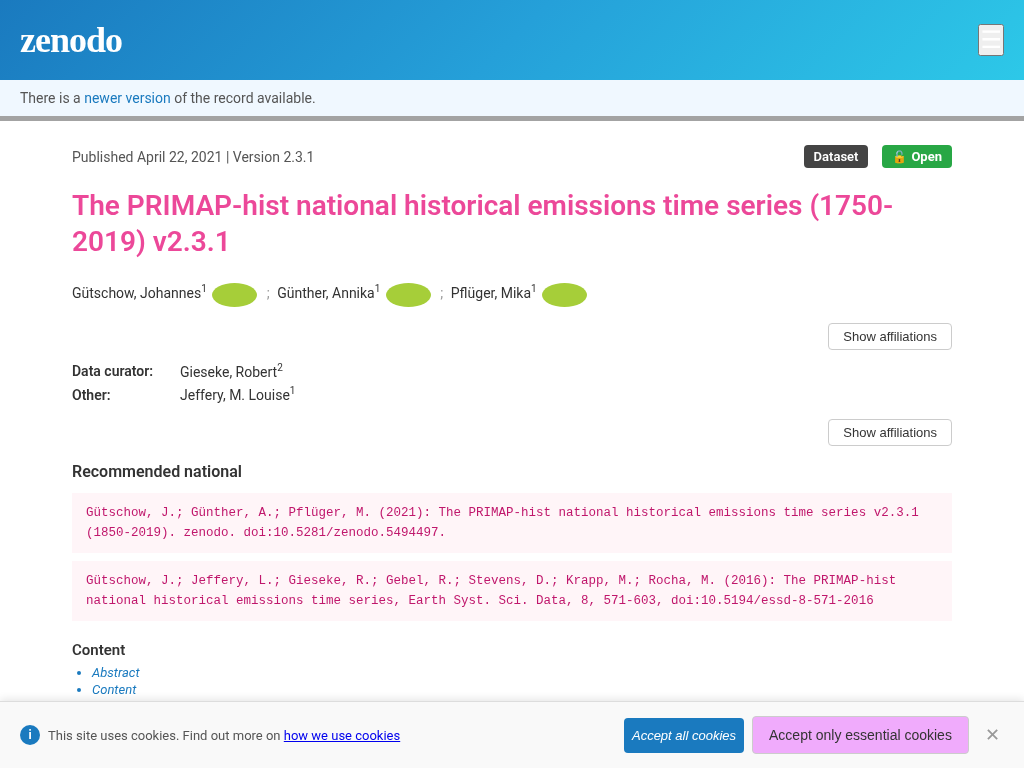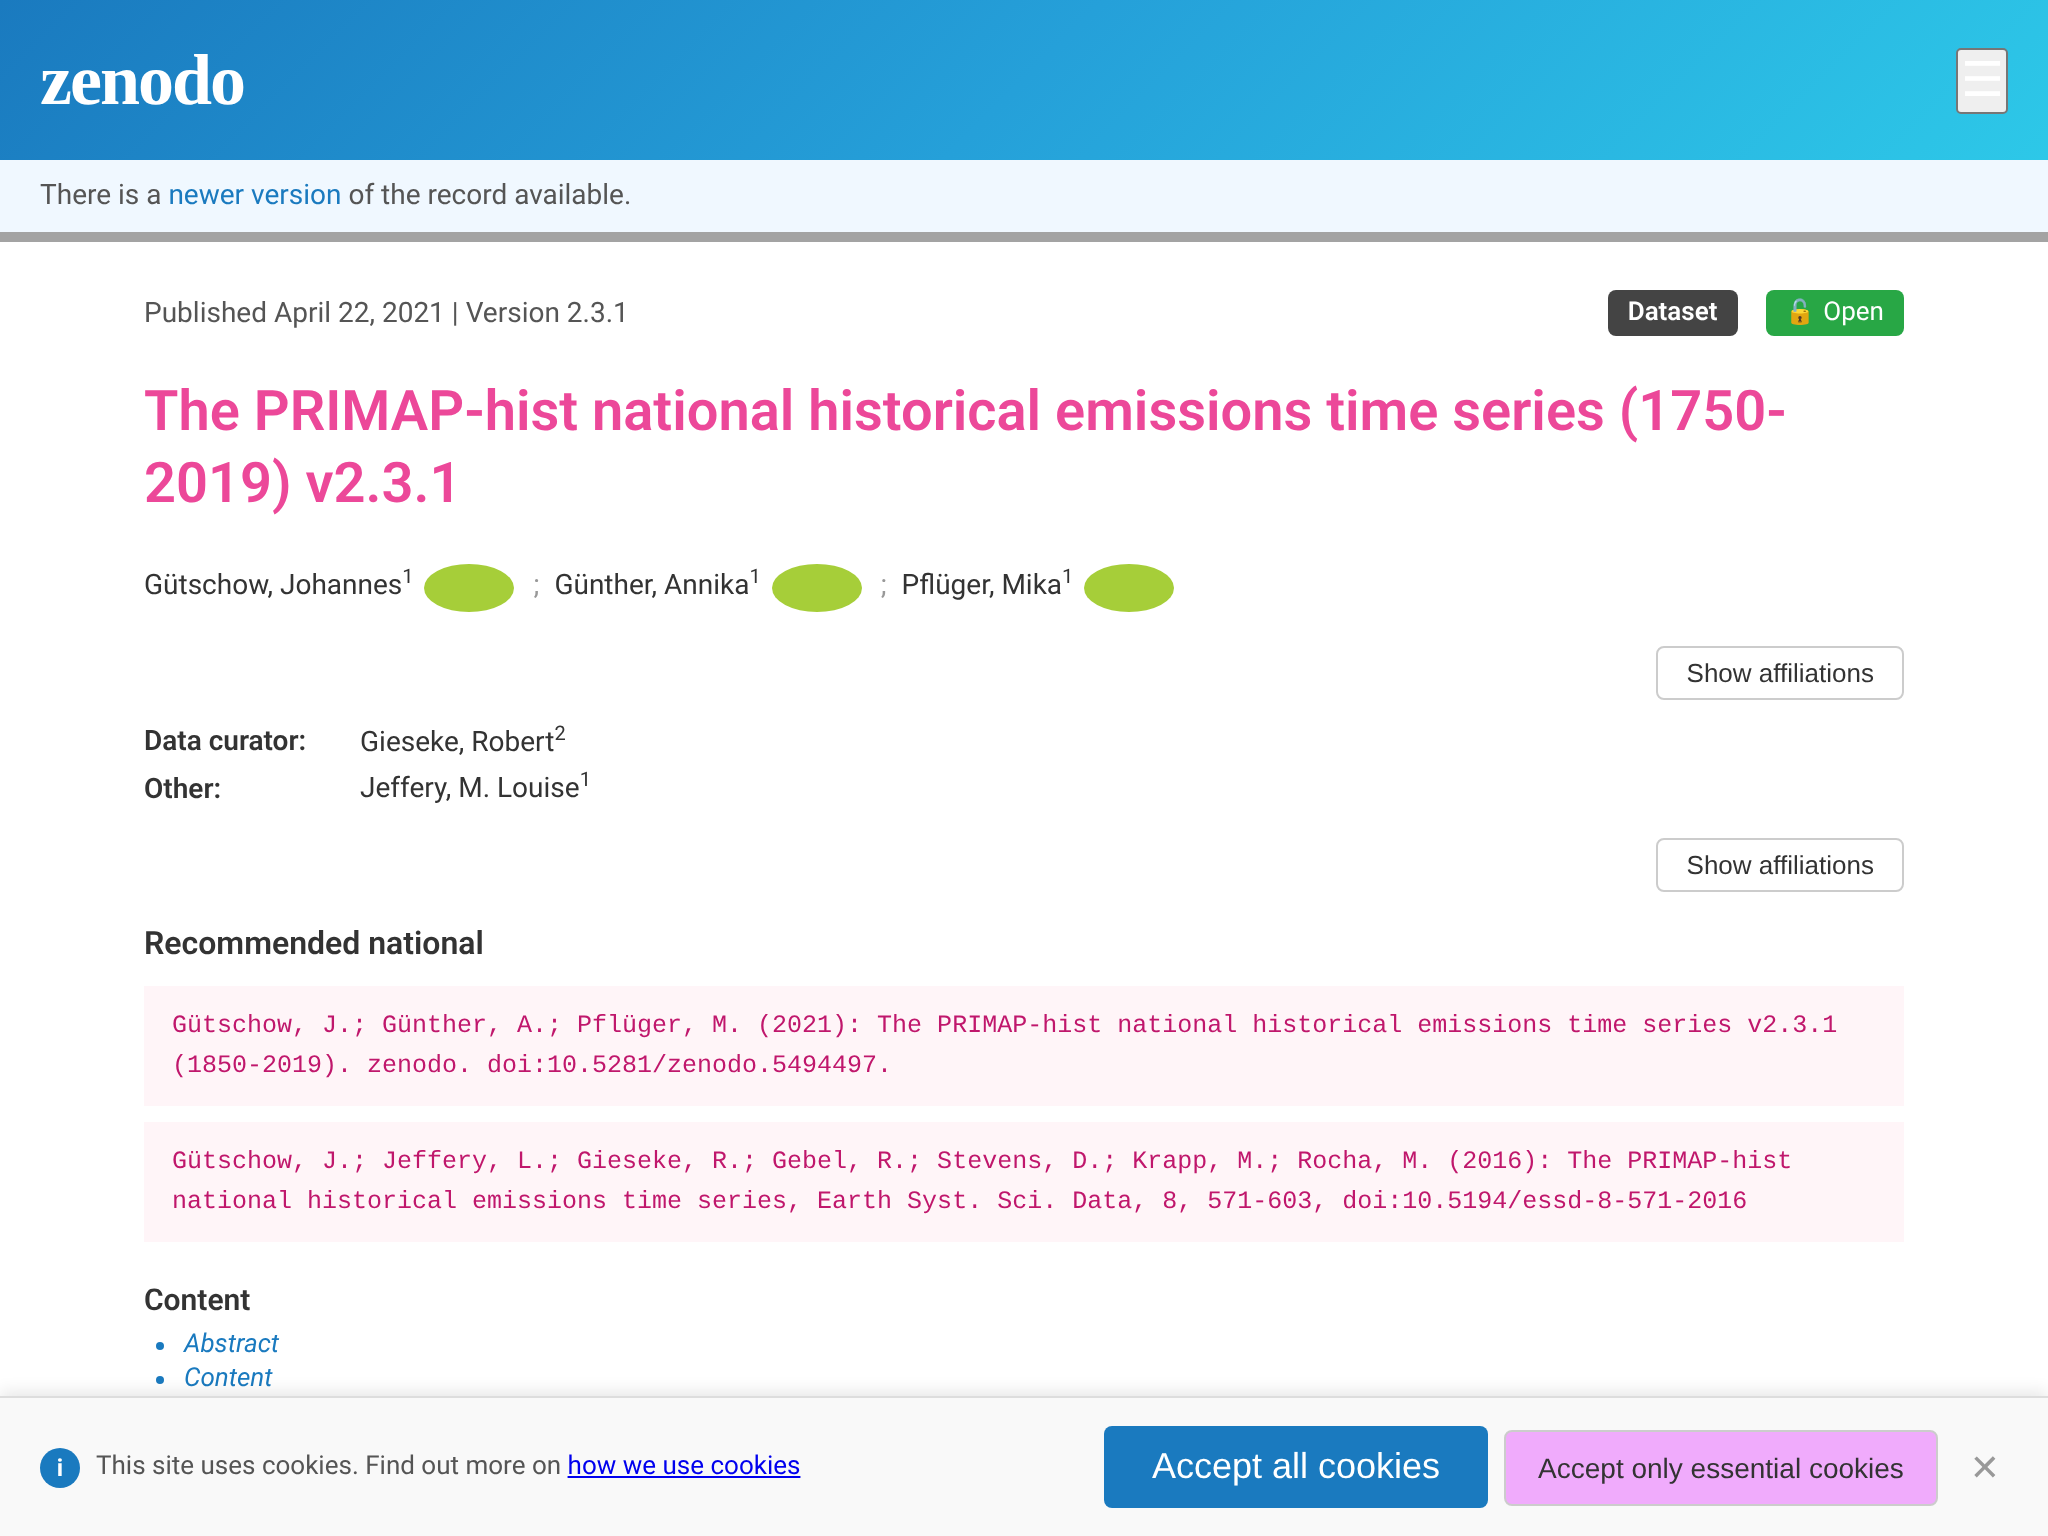--- a/index.html
+++ b/index.html
@@ -76,21 +76,21 @@
       border-radius: 4px;
       font-size: 13px;
       font-weight: 600;
     }
     .badge-open {
       background: #28a745;
       color: #fff;
       padding: 4px 10px;
       border-radius: 4px;
       font-size: 13px;
-      font-weight: 400;
+      font-weight: 700;
       display: flex;
       align-items: center;
       gap: 4px;
     }
     .lock-icon::before { content: '🔓'; font-size: 12px; }
 
     
     .record-title {
       font-size: 28px;
       font-weight: 600;
@@ -232,26 +232,27 @@
     }
     .cookie-actions {
       display: flex;
       gap: 8px;
       align-items: center;
     }
     .btn-accept-all {
       background: #1a7abf;
       color: #fff;
       border: none;
-      padding: 10px 24px;
+      padding: 10px 8px;
       border-radius: 4px;
       cursor: pointer;
-      font-size: 18px;
+      font-size: 13px;
       font-weight: 500;
       white-space: nowrap;
+      font-style: italic;
     }
     .btn-accept-essential {
       background: #f0abfc;
       color: #333;
       border: 1px solid #ccc;
       padding: 10px 16px;
       border-radius: 4px;
       cursor: pointer;
       font-size: 14px;
       white-space: nowrap;

